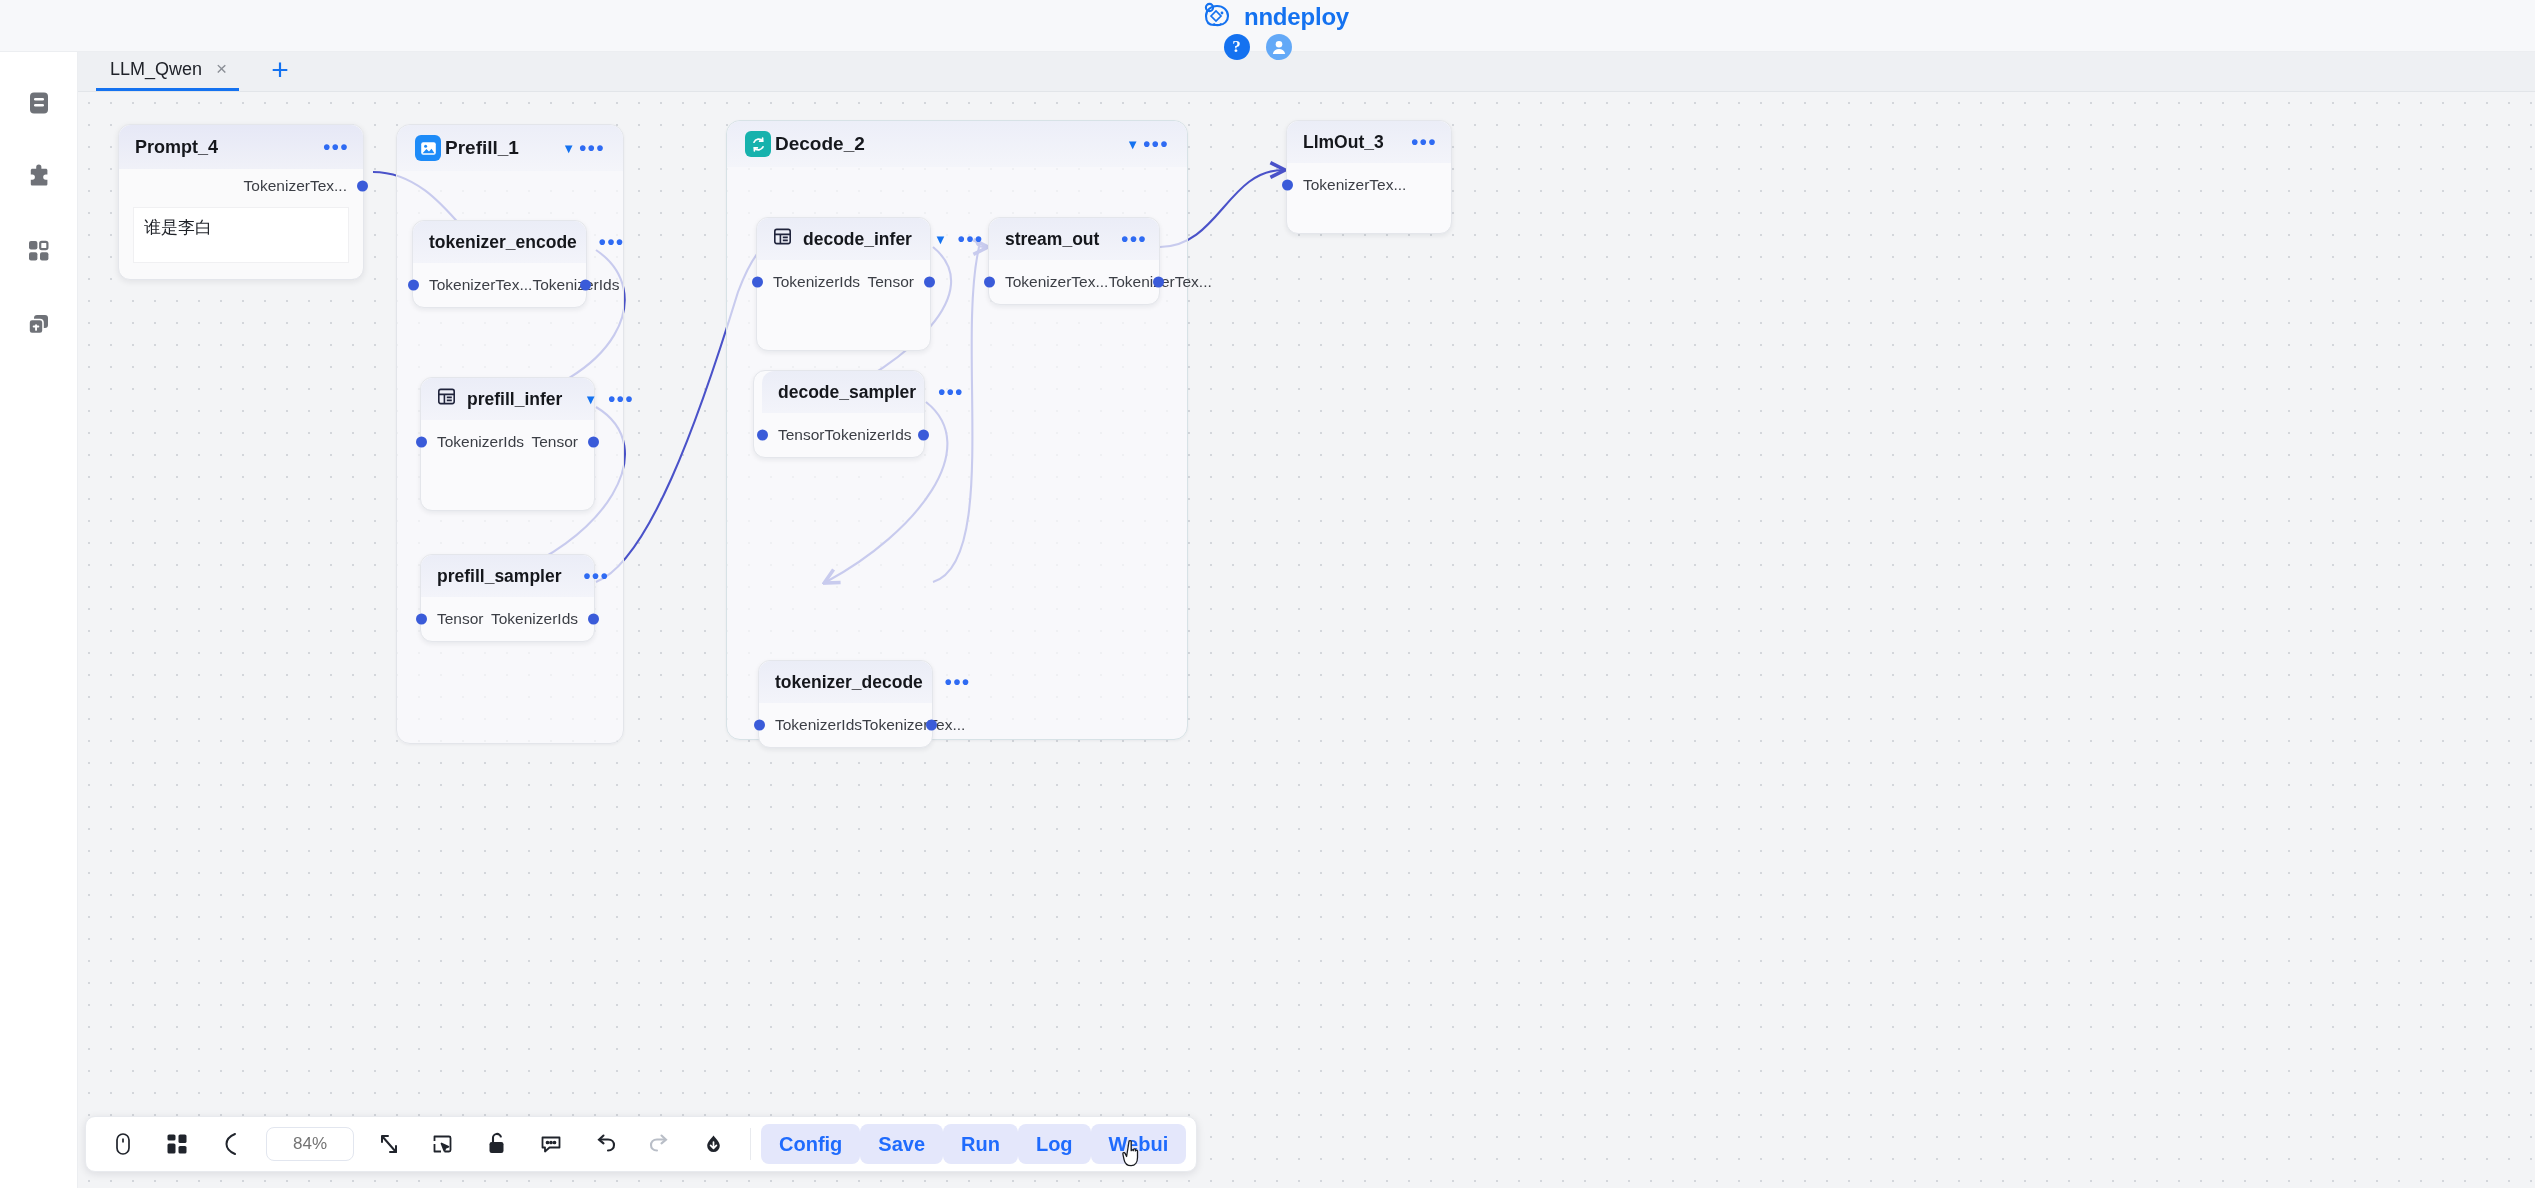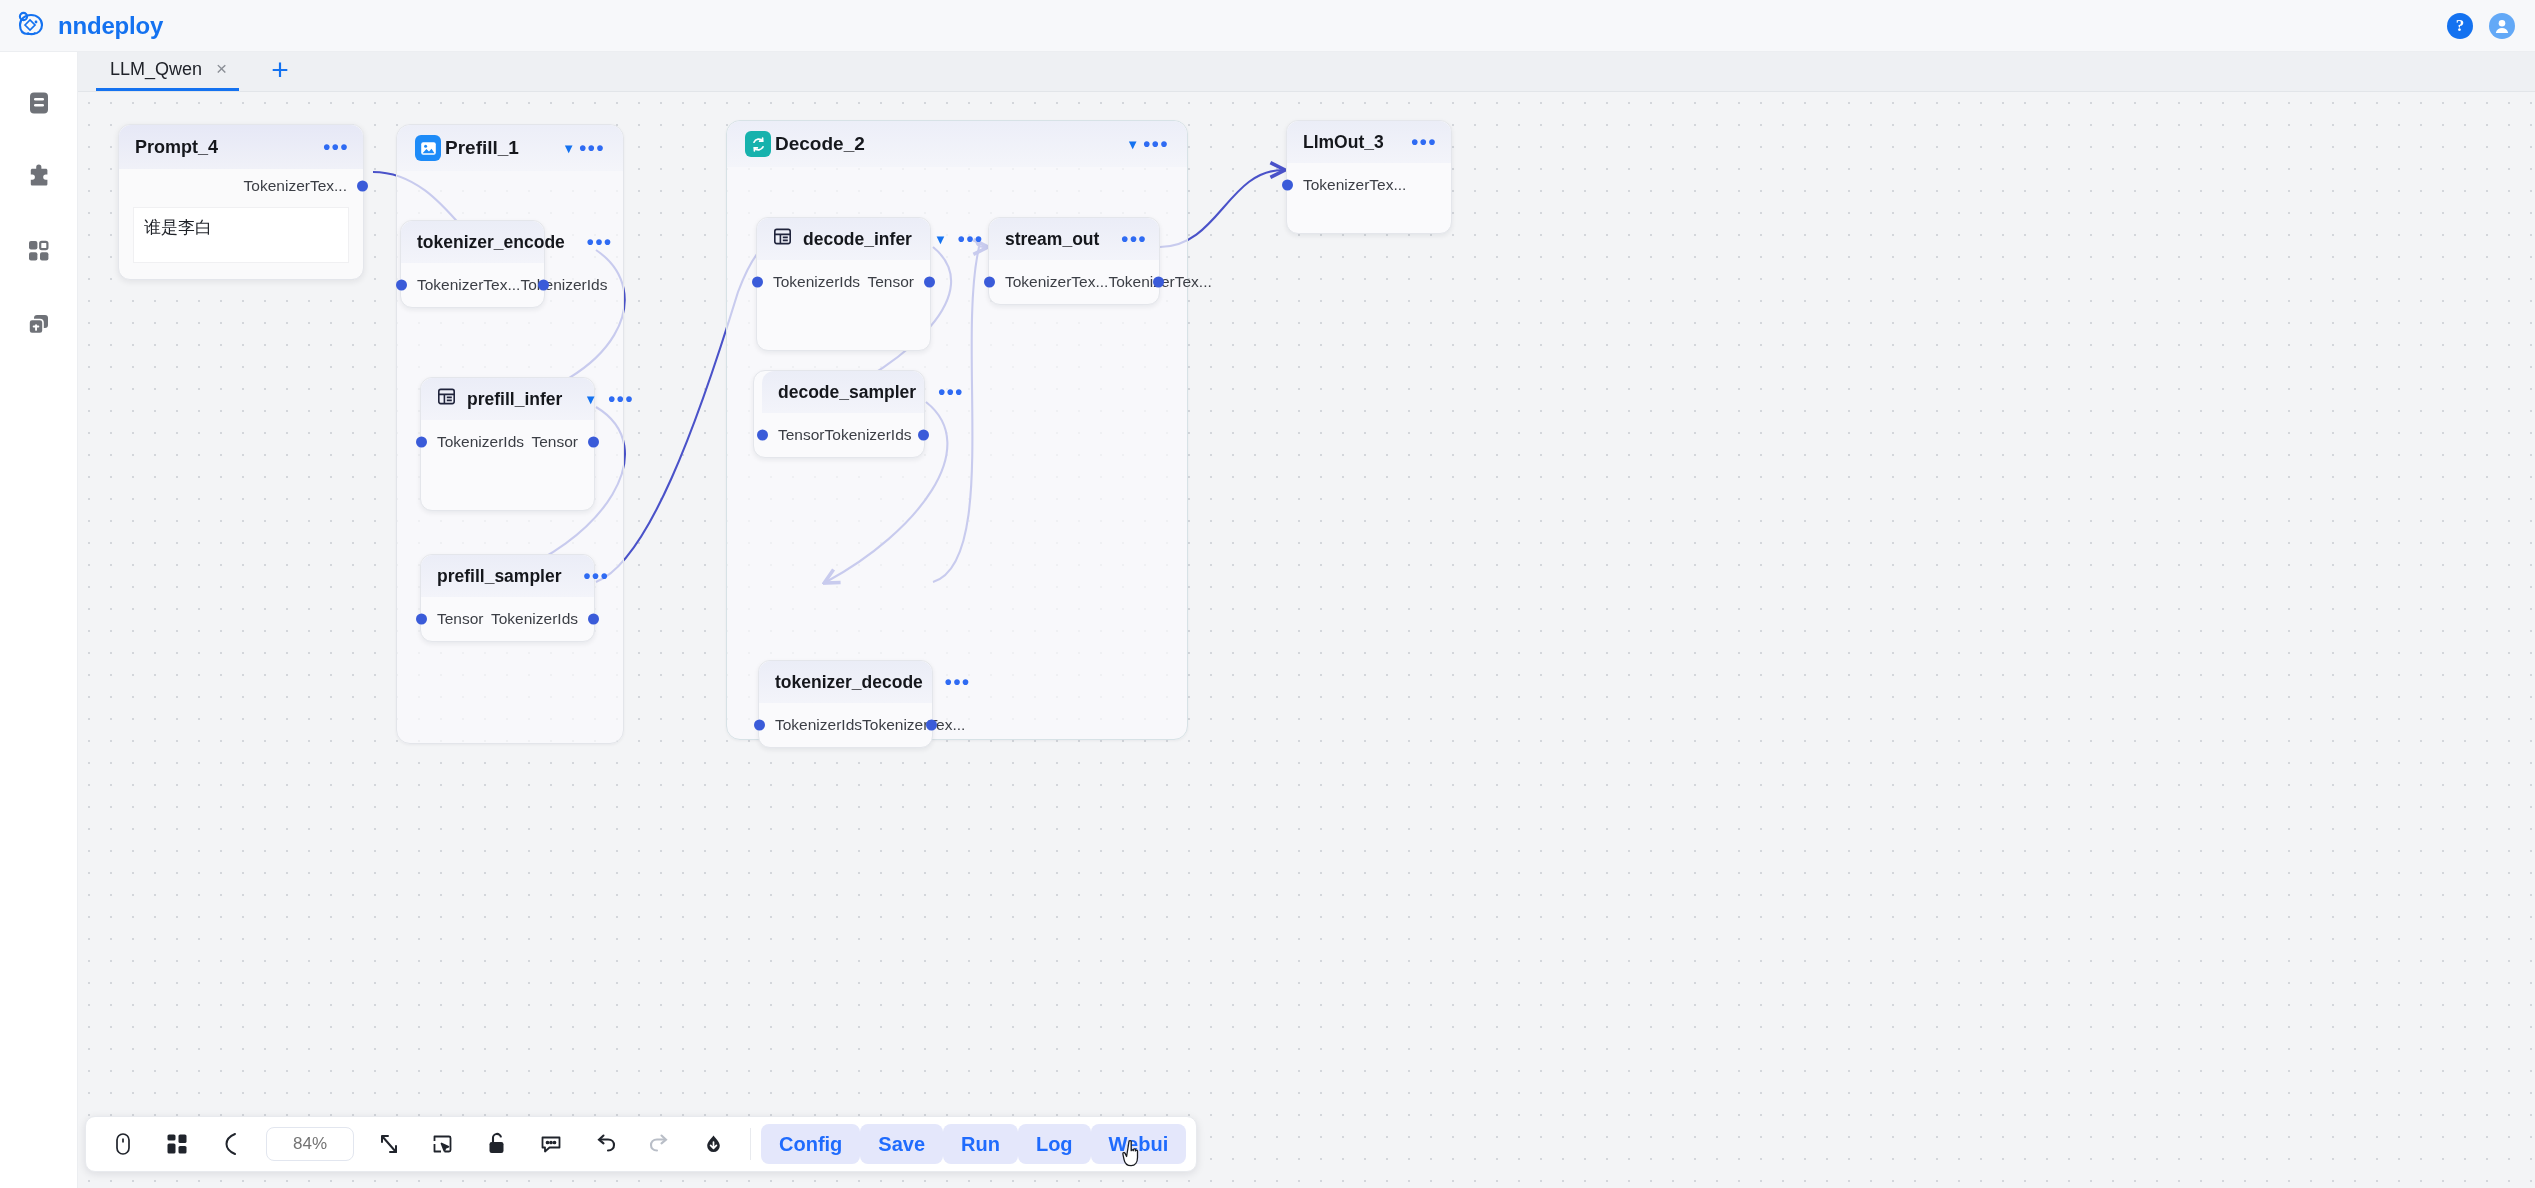--- a/index.html
+++ b/index.html
@@ -7,21 +7,21 @@
   body {
     font-family: "Liberation Sans", sans-serif;
     background:#f5f6f8;
     color:#1a1a2e;
   }
 
   
   #topbar{
     position:absolute; top:0; left:0; width:2535px; height:52px;
     background:#f7f8fa; display:flex; align-items:center;
-    border-bottom:1px solid #eceef1; z-index:30;
+    border-bottom:1px solid #eceef1; z-index:30;flex-direction:column;
   }
   #brand{ display:flex; align-items:center; gap:10px; padding-left:14px;}
   #brand .logo{ width:34px; height:34px; }
   #brand .name{ font-size:24px; font-weight:700; color:#1472f0; letter-spacing:-.2px;}
   #topbar .spacer{flex:1;}
   #topright{ display:flex; align-items:center; gap:16px; padding-right:20px;}
   .circ-icon{ width:26px;height:26px;border-radius:50%;display:flex;align-items:center;justify-content:center;}
   .help{ background:#1472f0; color:#fff; font-size:17px; font-weight:700; font-family:"Liberation Serif",serif;}
   .avatar{ background:#63a9f7; }
 
@@ -260,21 +260,21 @@
             <path d="M2.6 13.2l3.8-4.3 2.6 2.7 2.5-2.9 3 4.5z" fill="#1d8bf8"></path>
           </svg>
       </span>
       <span>Prefill_1</span>
       <span class="sp"></span>
       <span class="caret">▼</span>
       <span class="dots">•••</span>
     </div>
   </div>
 
-  <div class="node" style="left:322px; top:128px; width:145px;">
+  <div class="node" style="left:334px; top:128px; width:175px;">
     <div class="node-head">
       <span>tokenizer_encode</span>
       <span class="sp"></span>
       <span class="dots">•••</span>
     </div>
     <div class="ports">
       <span class="dot in"></span>
       <span class="port-label">TokenizerTex...</span>
       <span class="port-label out">TokenizerIds</span>
       <span class="dot out"></span>

